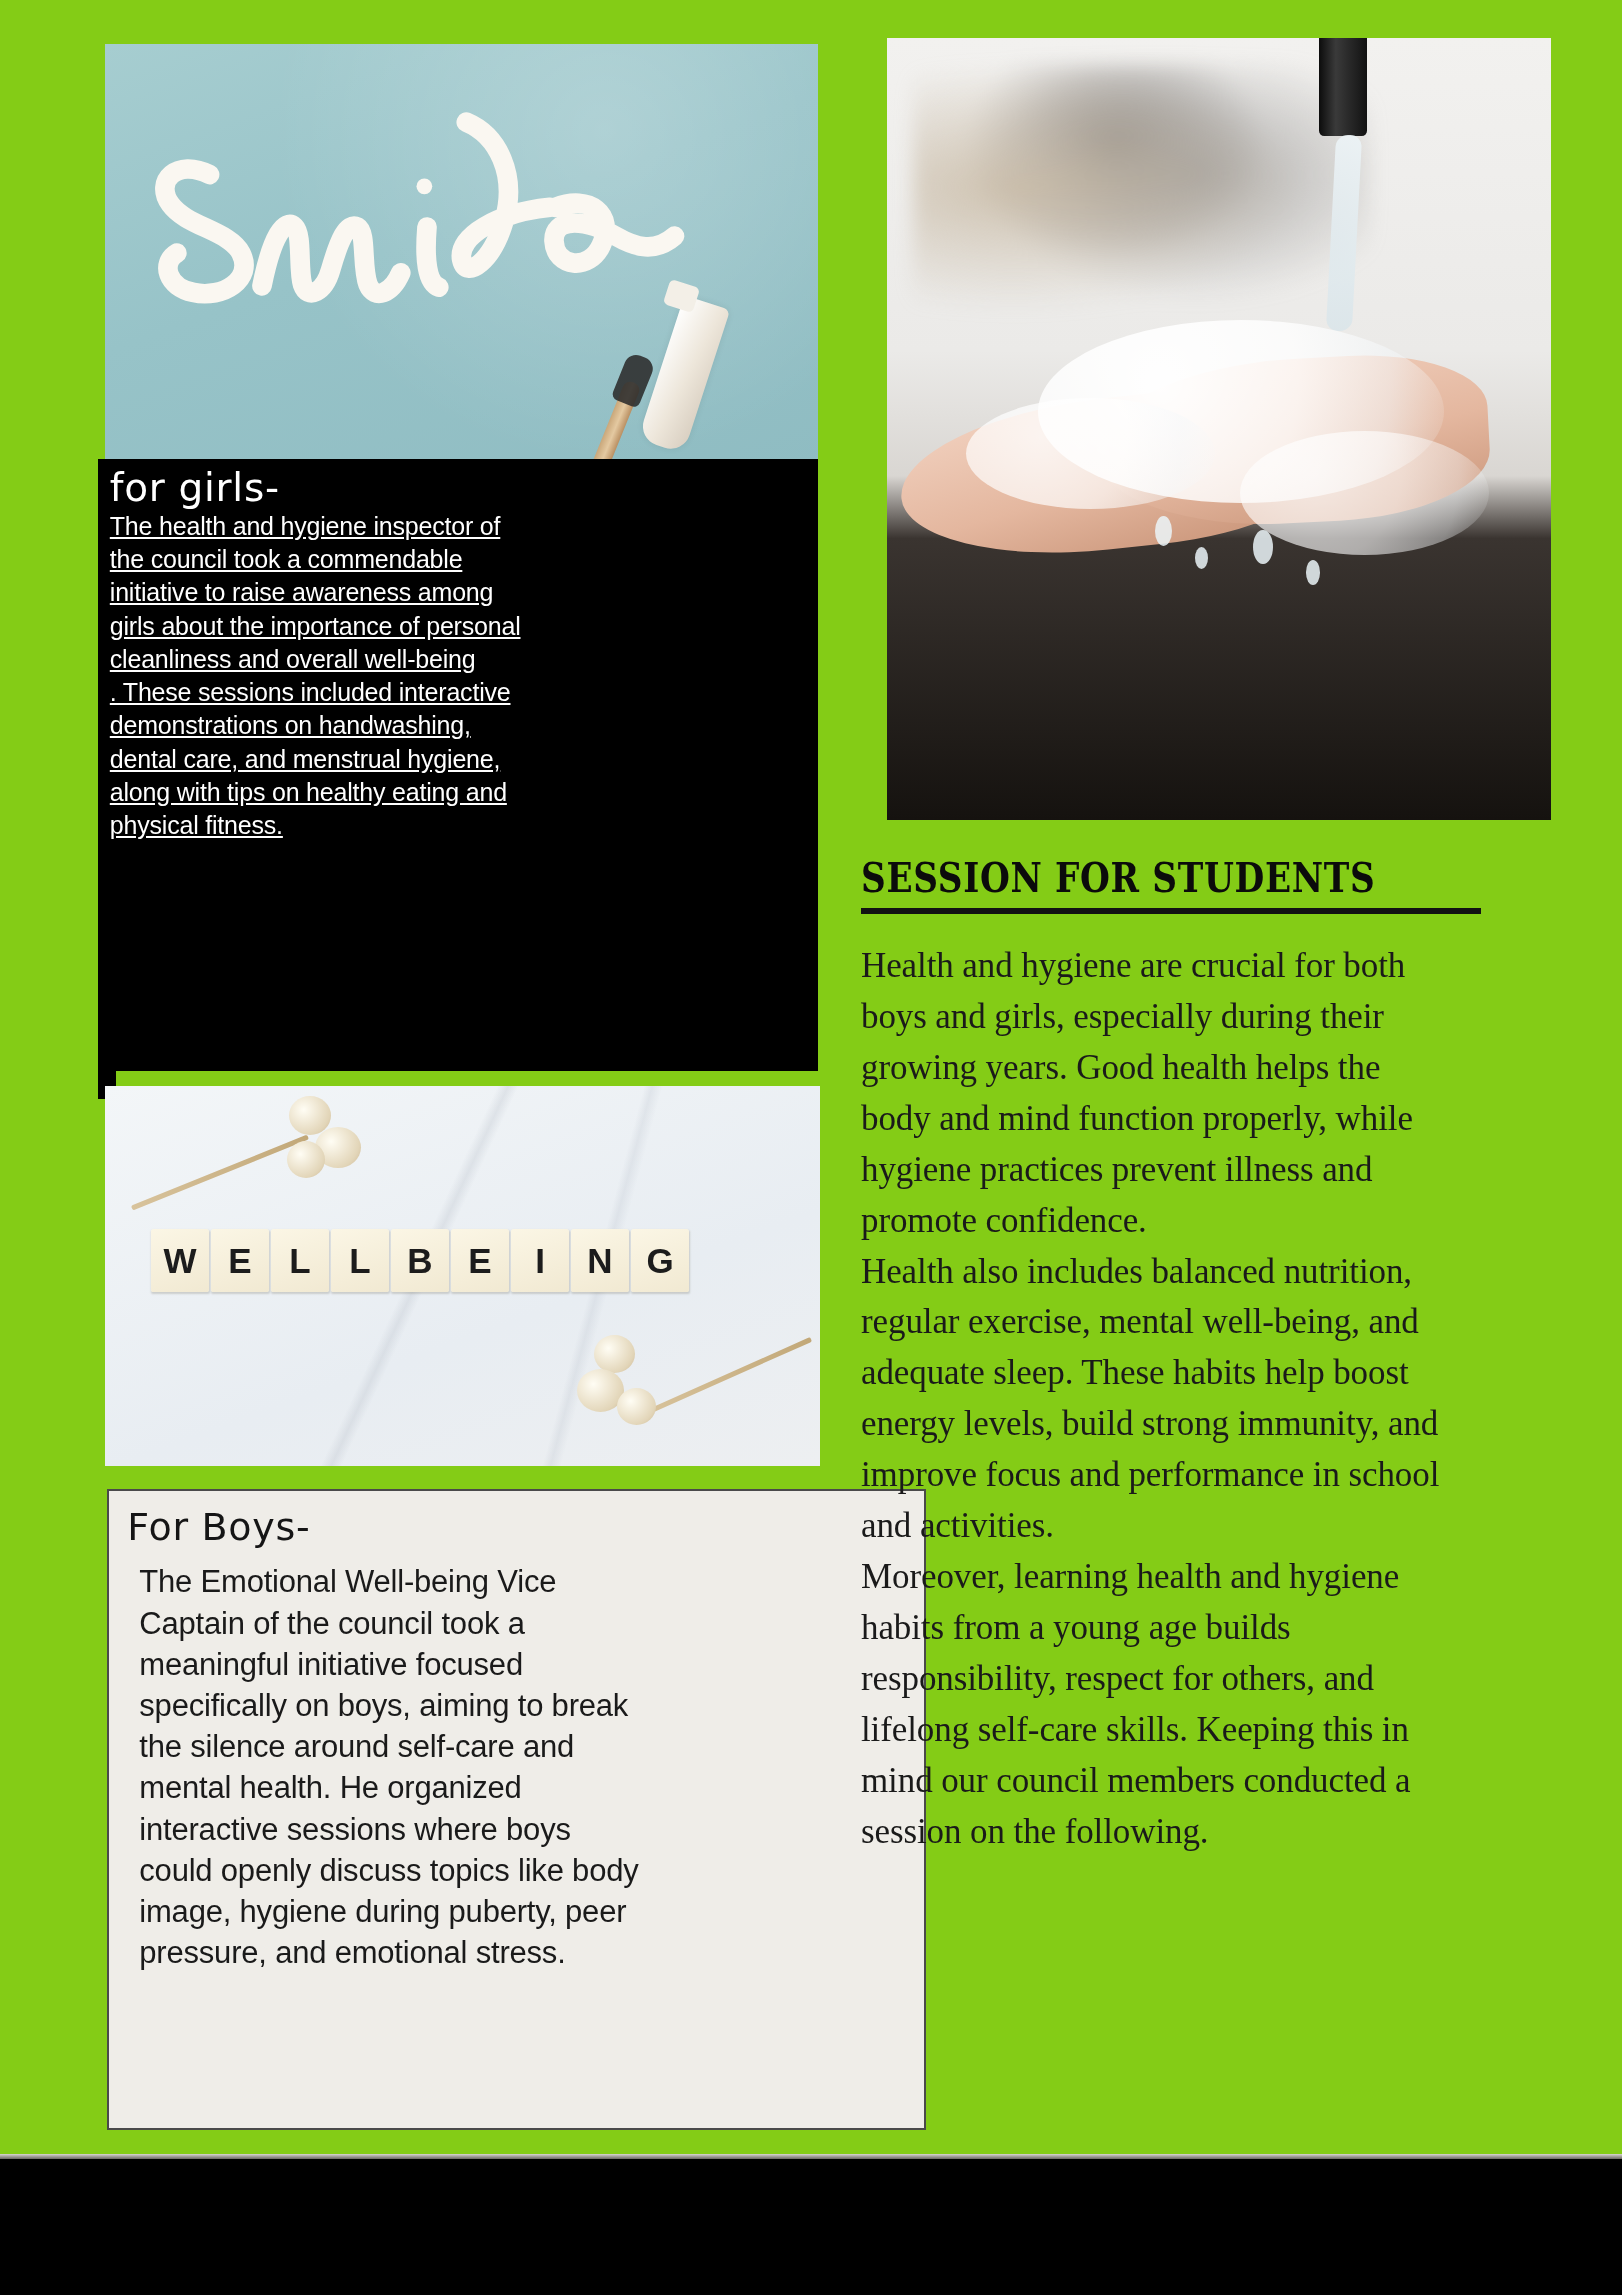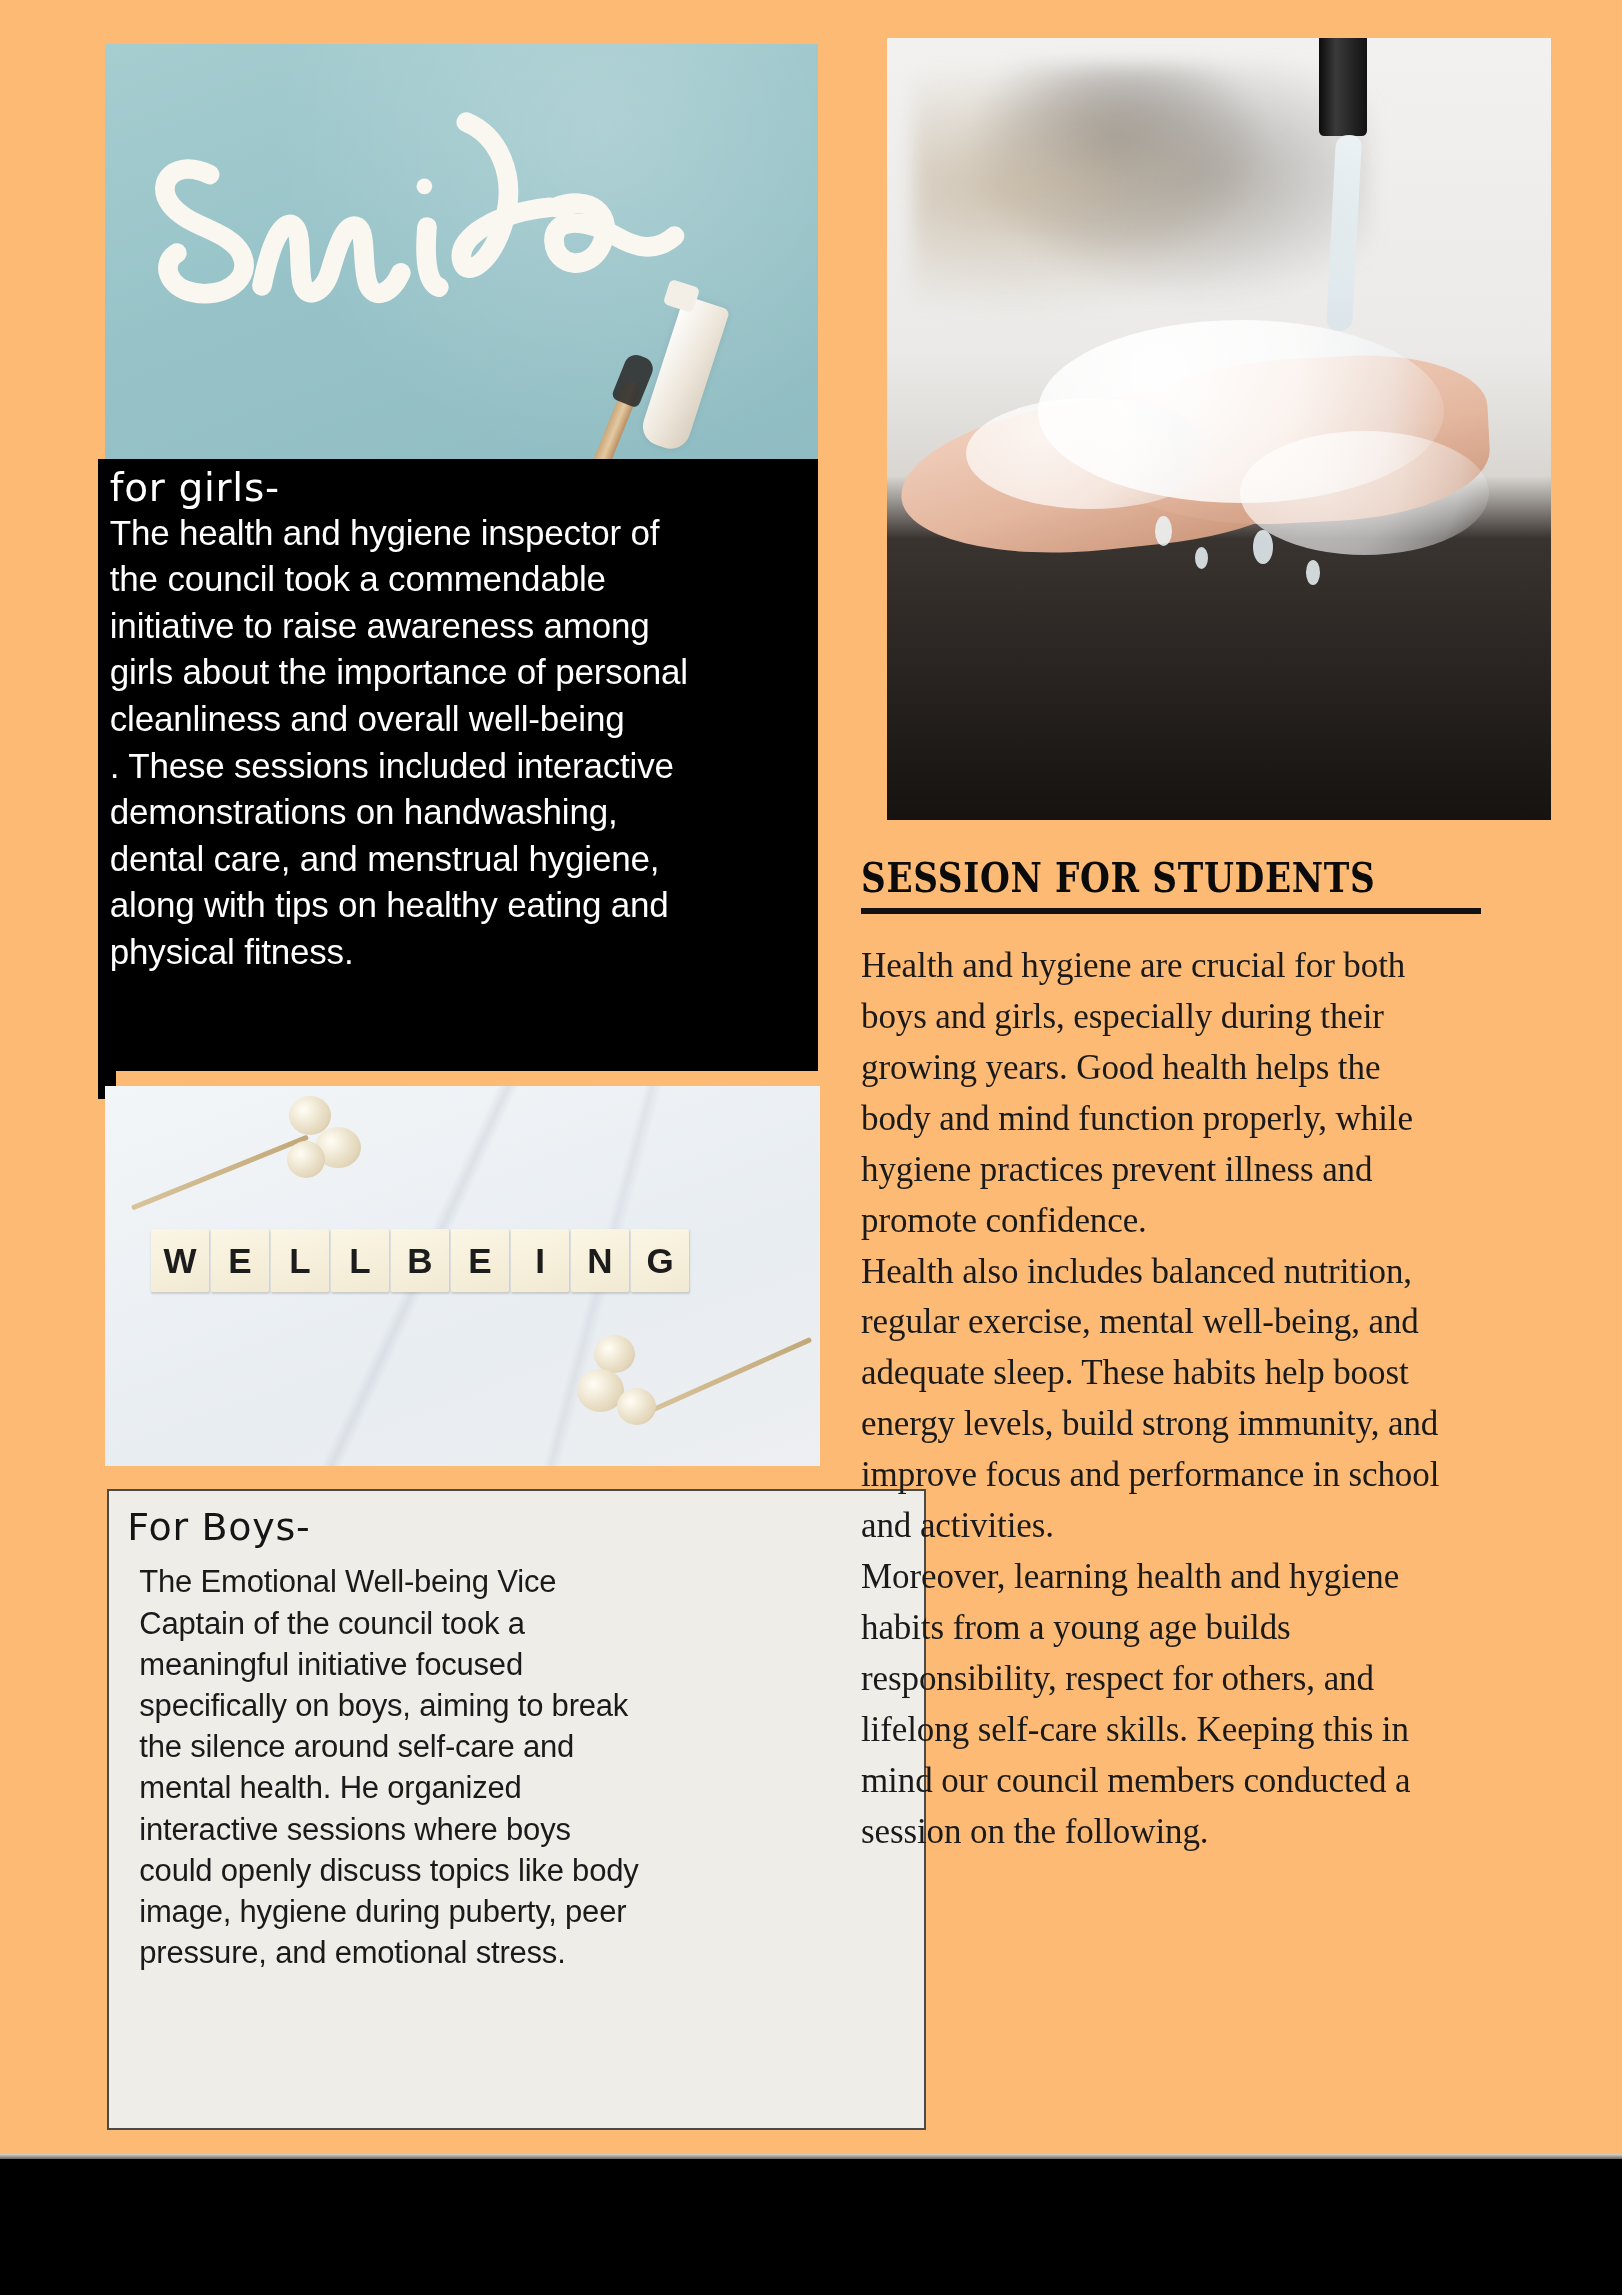--- a/index.html
+++ b/index.html
@@ -11,21 +11,21 @@
     width: 1622px;
     height: 2295px;
     position: relative;
     overflow: hidden;
     font-family: "Liberation Sans", sans-serif;
   }
 
   .page {
     position: absolute;
     inset: 0;
-    background: #fdba74;
+    background: #84cc16;
     overflow: hidden;
   }
 
   
   .photo-smile {
     position: absolute;
     left: 105px;
     top: 44px;
     width: 713px;
     height: 425px;
@@ -121,25 +121,26 @@
     font-family: "DejaVu Sans", sans-serif;
     font-size: 39px;
     font-weight: 400;
     letter-spacing: 0.7px;
     line-height: 1.0;
     margin: 0 0 2.6px 0;
     white-space: pre;
   }
   .girls-body {
     font-family: "Liberation Sans", sans-serif;
-    font-size: 35px;
+    font-size: 25px;
     line-height: 1.33;
     margin: 0;
     white-space: pre-line;
     letter-spacing: -0.2px;
+    text-decoration: underline;
   }
 
   
   .photo-wellbeing {
     position: absolute;
     left: 105px;
     top: 1086px;
     width: 715px;
     height: 380px;
     overflow: hidden;

